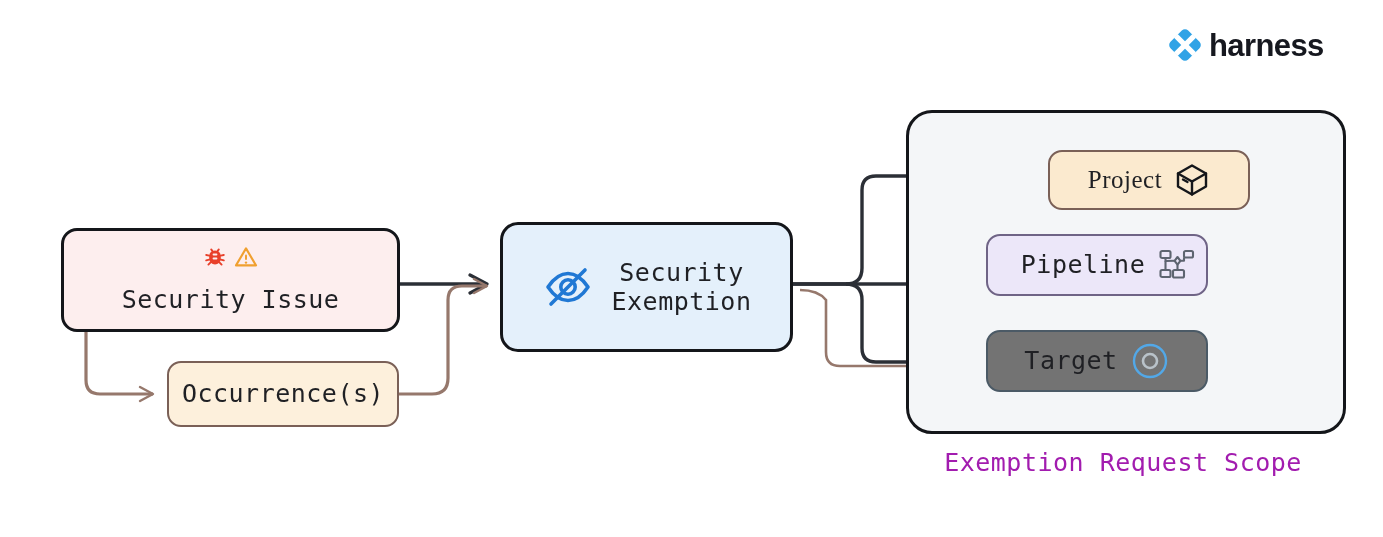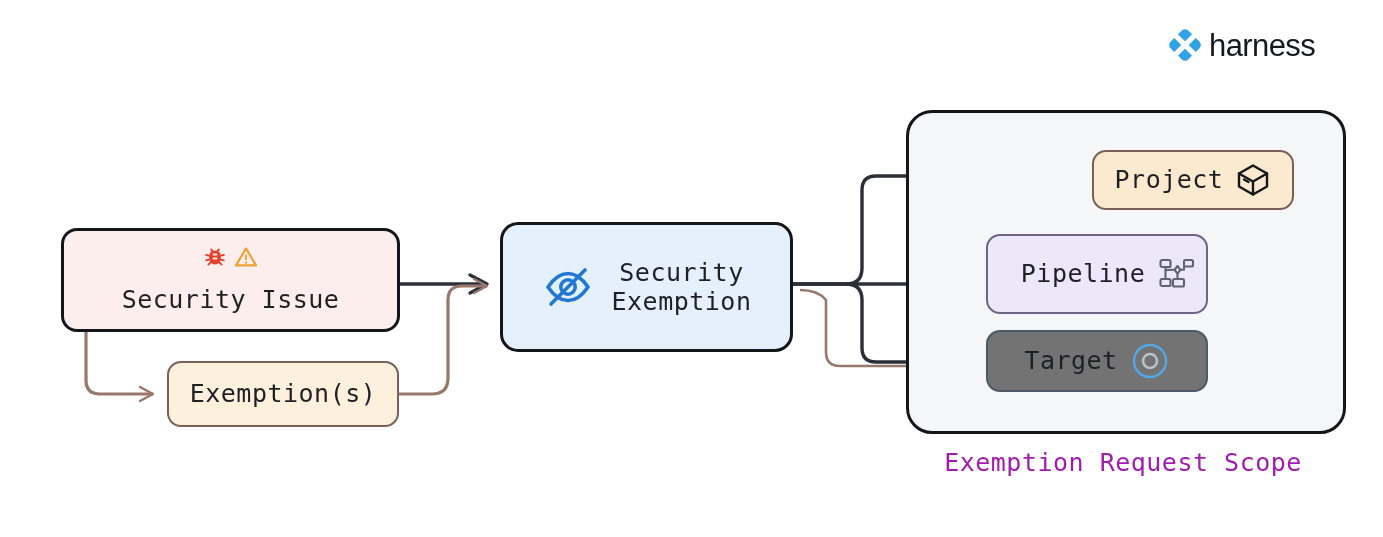--- a/index.html
+++ b/index.html
@@ -8,21 +8,21 @@
     font-family:"DejaVu Sans Mono","Liberation Mono",monospace;
     position:relative;overflow:hidden;
   }
   #stage{position:absolute;inset:0;}
 
   
   .logo{position:absolute;left:1168px;top:28px;display:flex;align-items:center;gap:7px;}
   .logo-mark{width:34px;height:34px;position:relative;}
   .logo-text{
     font-family:"Liberation Sans","DejaVu Sans",sans-serif;
-    font-size:31px;font-weight:400;color:#16181f;letter-spacing:-0.6px;line-height:1;
+    font-size:31px;font-weight:700;color:#16181f;letter-spacing:-0.6px;line-height:1;
   }
 
   
   #edges{position:absolute;left:0;top:0;width:1383px;height:537px;pointer-events:none;}
 
   
   .node{
     position:absolute;box-sizing:border-box;
     display:flex;align-items:center;justify-content:center;gap:12px;
     border-radius:14px;
@@ -58,25 +58,25 @@
     position:absolute;left:906px;top:110px;width:434px;height:318px;
     background:#f4f6f8;border:3px solid #14161a;border-radius:26px;
   }
   #subgraph-title{
     position:absolute;left:906px;top:448px;width:434px;
     text-align:center;font-size:25px;color:#a21caf;letter-spacing:0.5px;
   }
 
   
   #n-project{
-    left:1092px;top:150px;width:202px;height:60px;
-    background:#fbeacf;border:2.5px solid #7a6057;
+    left:1048px;top:150px;width:202px;height:60px;
+    background:#fbeacf;border:2.5px solid #7a6057;font-family:Liberation Serif, serif;
   }
   #n-pipeline{
-    left:986px;top:234px;width:222px;height:80px;
+    left:986px;top:234px;width:222px;height:62px;
     background:#ece7f9;border:2.5px solid #6f6486;padding-left:24px;
   }
   #n-target{
     left:986px;top:330px;width:222px;height:62px;
     background:#737373;border:2.5px solid #4b5a66;
   }
 
   .ic{display:inline-flex;align-items:center;justify-content:center;flex:0 0 auto;}
 </style>
 </head>
@@ -157,21 +157,21 @@
           <path d="M12,3.4 L22,20.4 L2,20.4 Z" fill="none" stroke="#f0a030" stroke-width="2.1" stroke-linejoin="round"></path>
           <rect x="11" y="9.4" width="2" height="5.6" rx="1" fill="#f0a030"></rect>
           <circle cx="12" cy="17.6" r="1.2" fill="#f0a030"></circle>
         </svg>
       </span>
     </span>
     <span class="node-label">Security Issue</span>
   </div>
 
   <div class="node" id="n-occ">
-    <span class="node-label">Exemption(s)</span>
+    <span class="node-label">Occurrence(s)</span>
   </div>
 
   <div class="node" id="n-request">
     <span class="ic">
       <svg width="52" height="52" viewBox="0 0 52 52">
         <g fill="none" stroke="#2078d4" stroke-width="3.6" stroke-linecap="round" stroke-linejoin="round">
           <path d="M6,26 C12,17 19,12.5 26,12.5 C33,12.5 40,17 46,26 C40,35 33,39.5 26,39.5 C19,39.5 12,35 6,26 Z"></path>
           <circle cx="26" cy="26" r="7.2"></circle>
           <path d="M9,43 L43,9"></path>
         </g>

